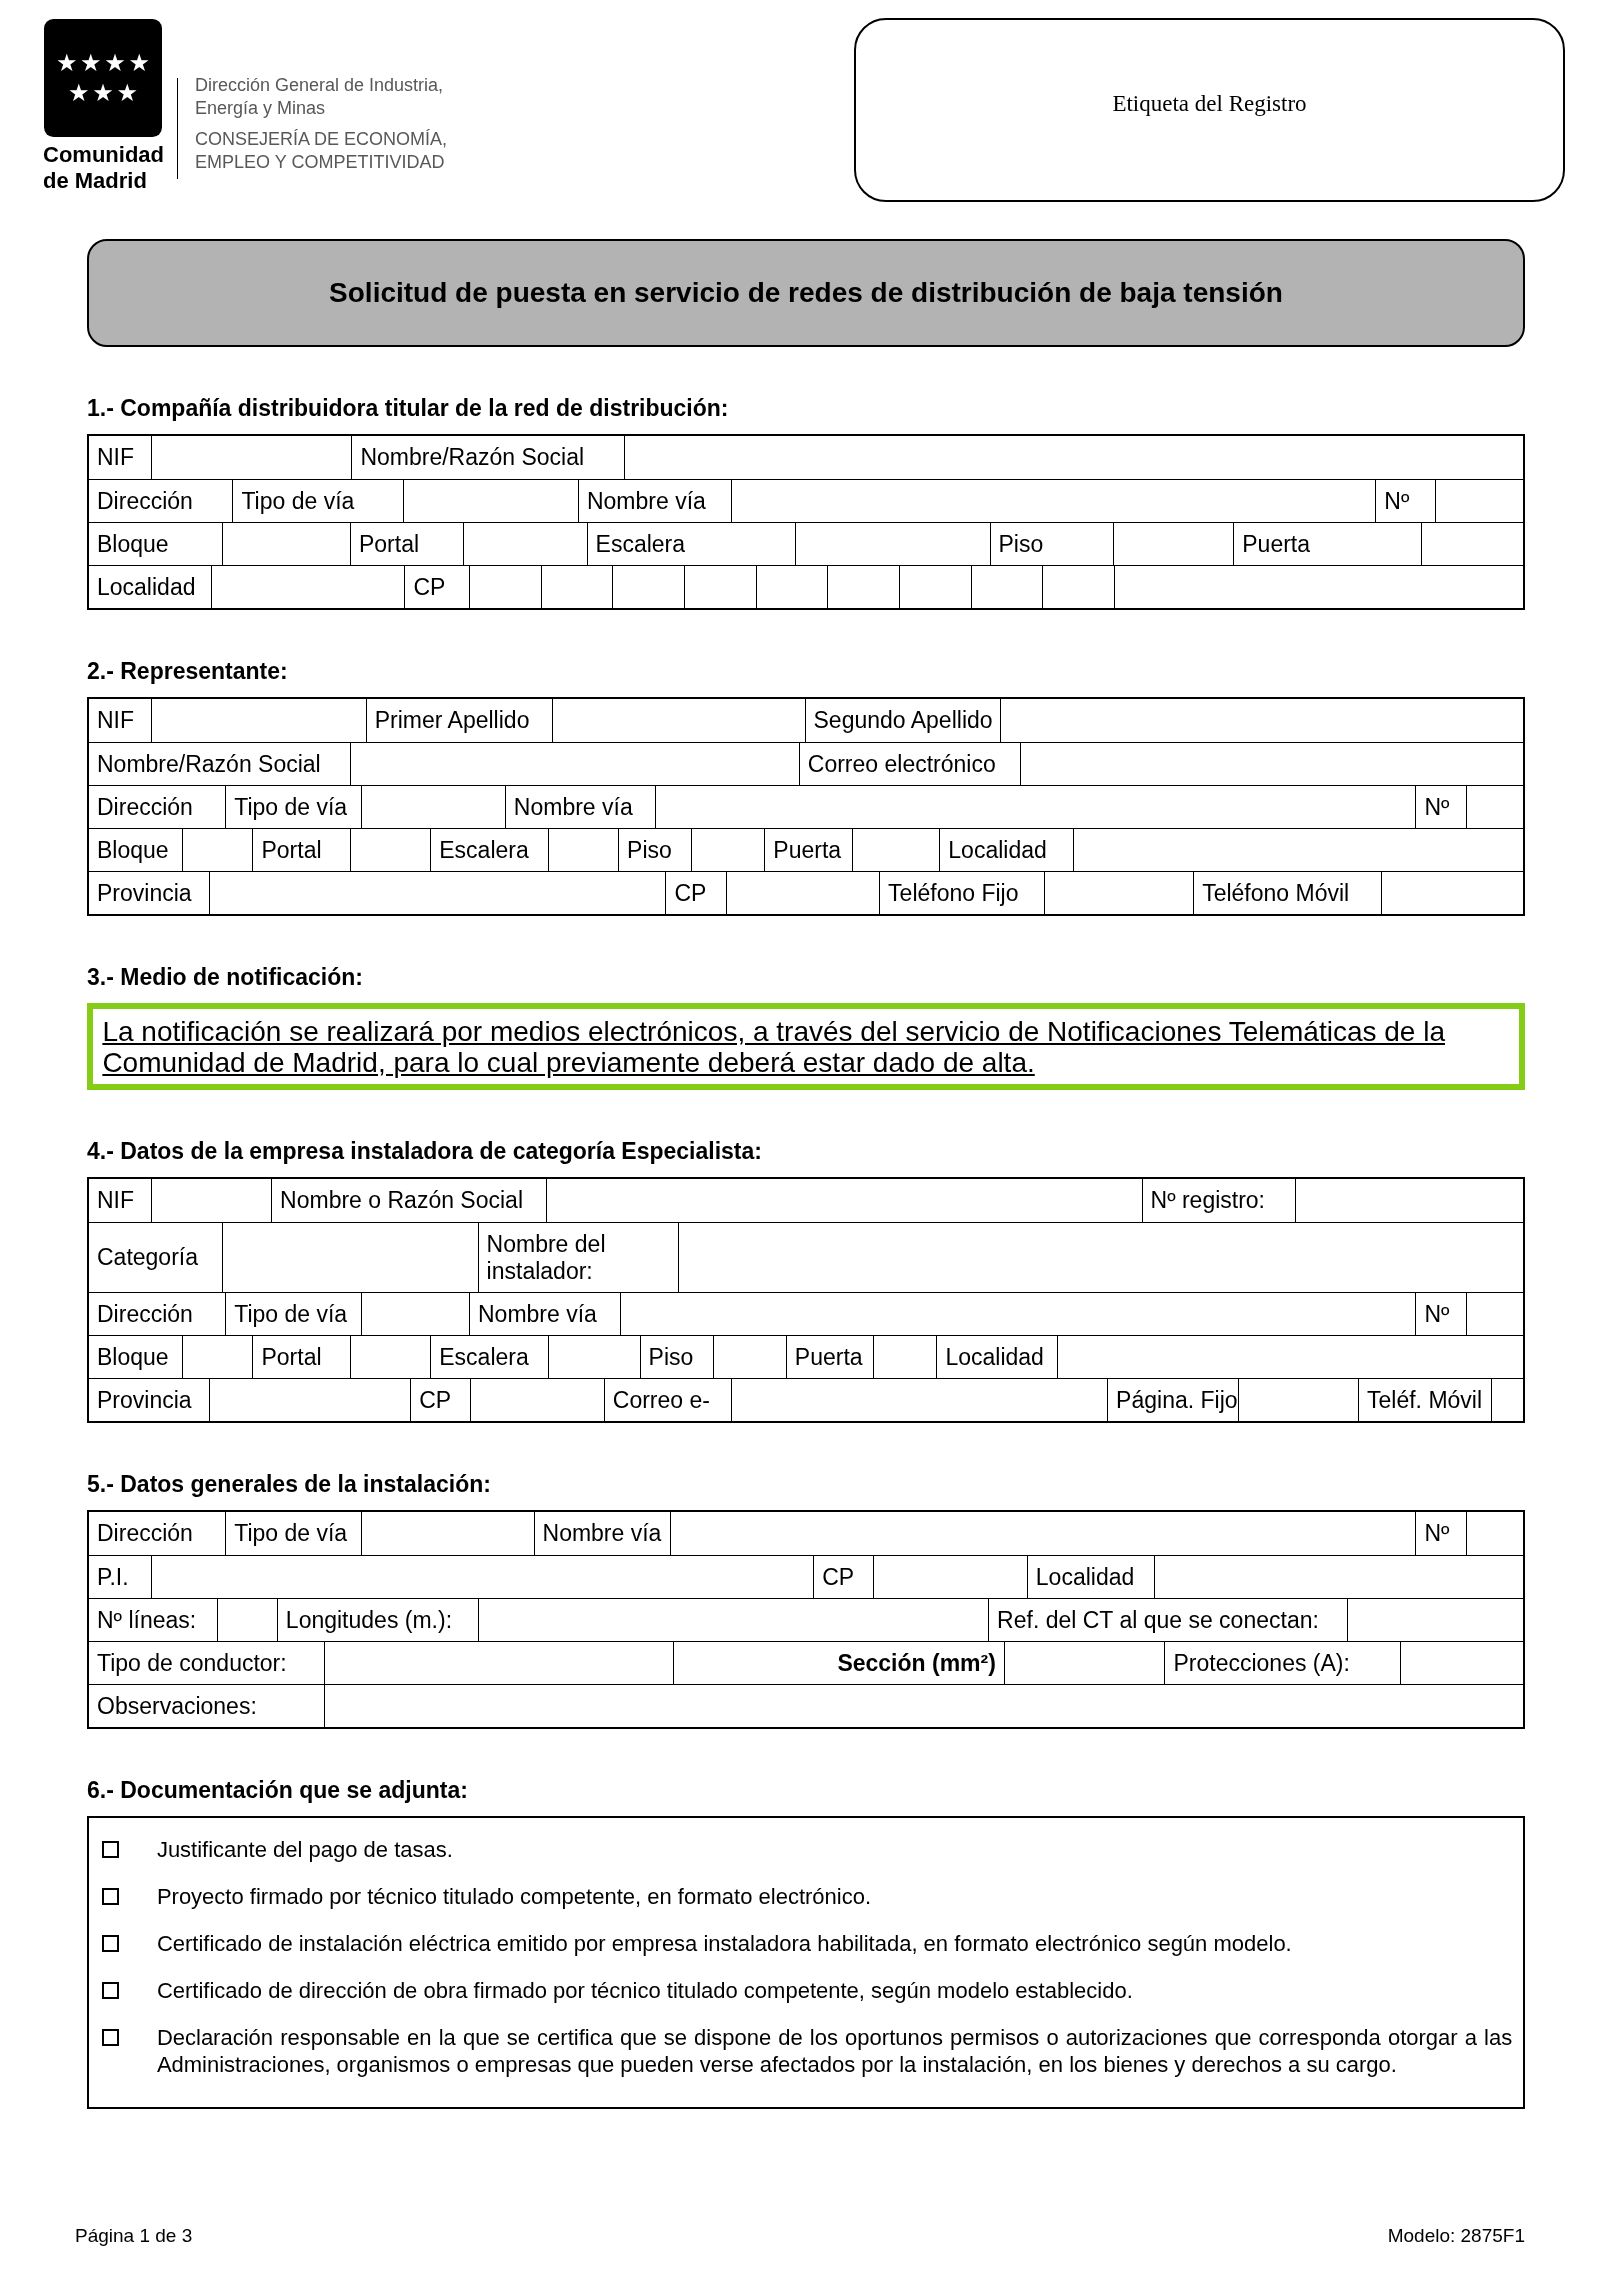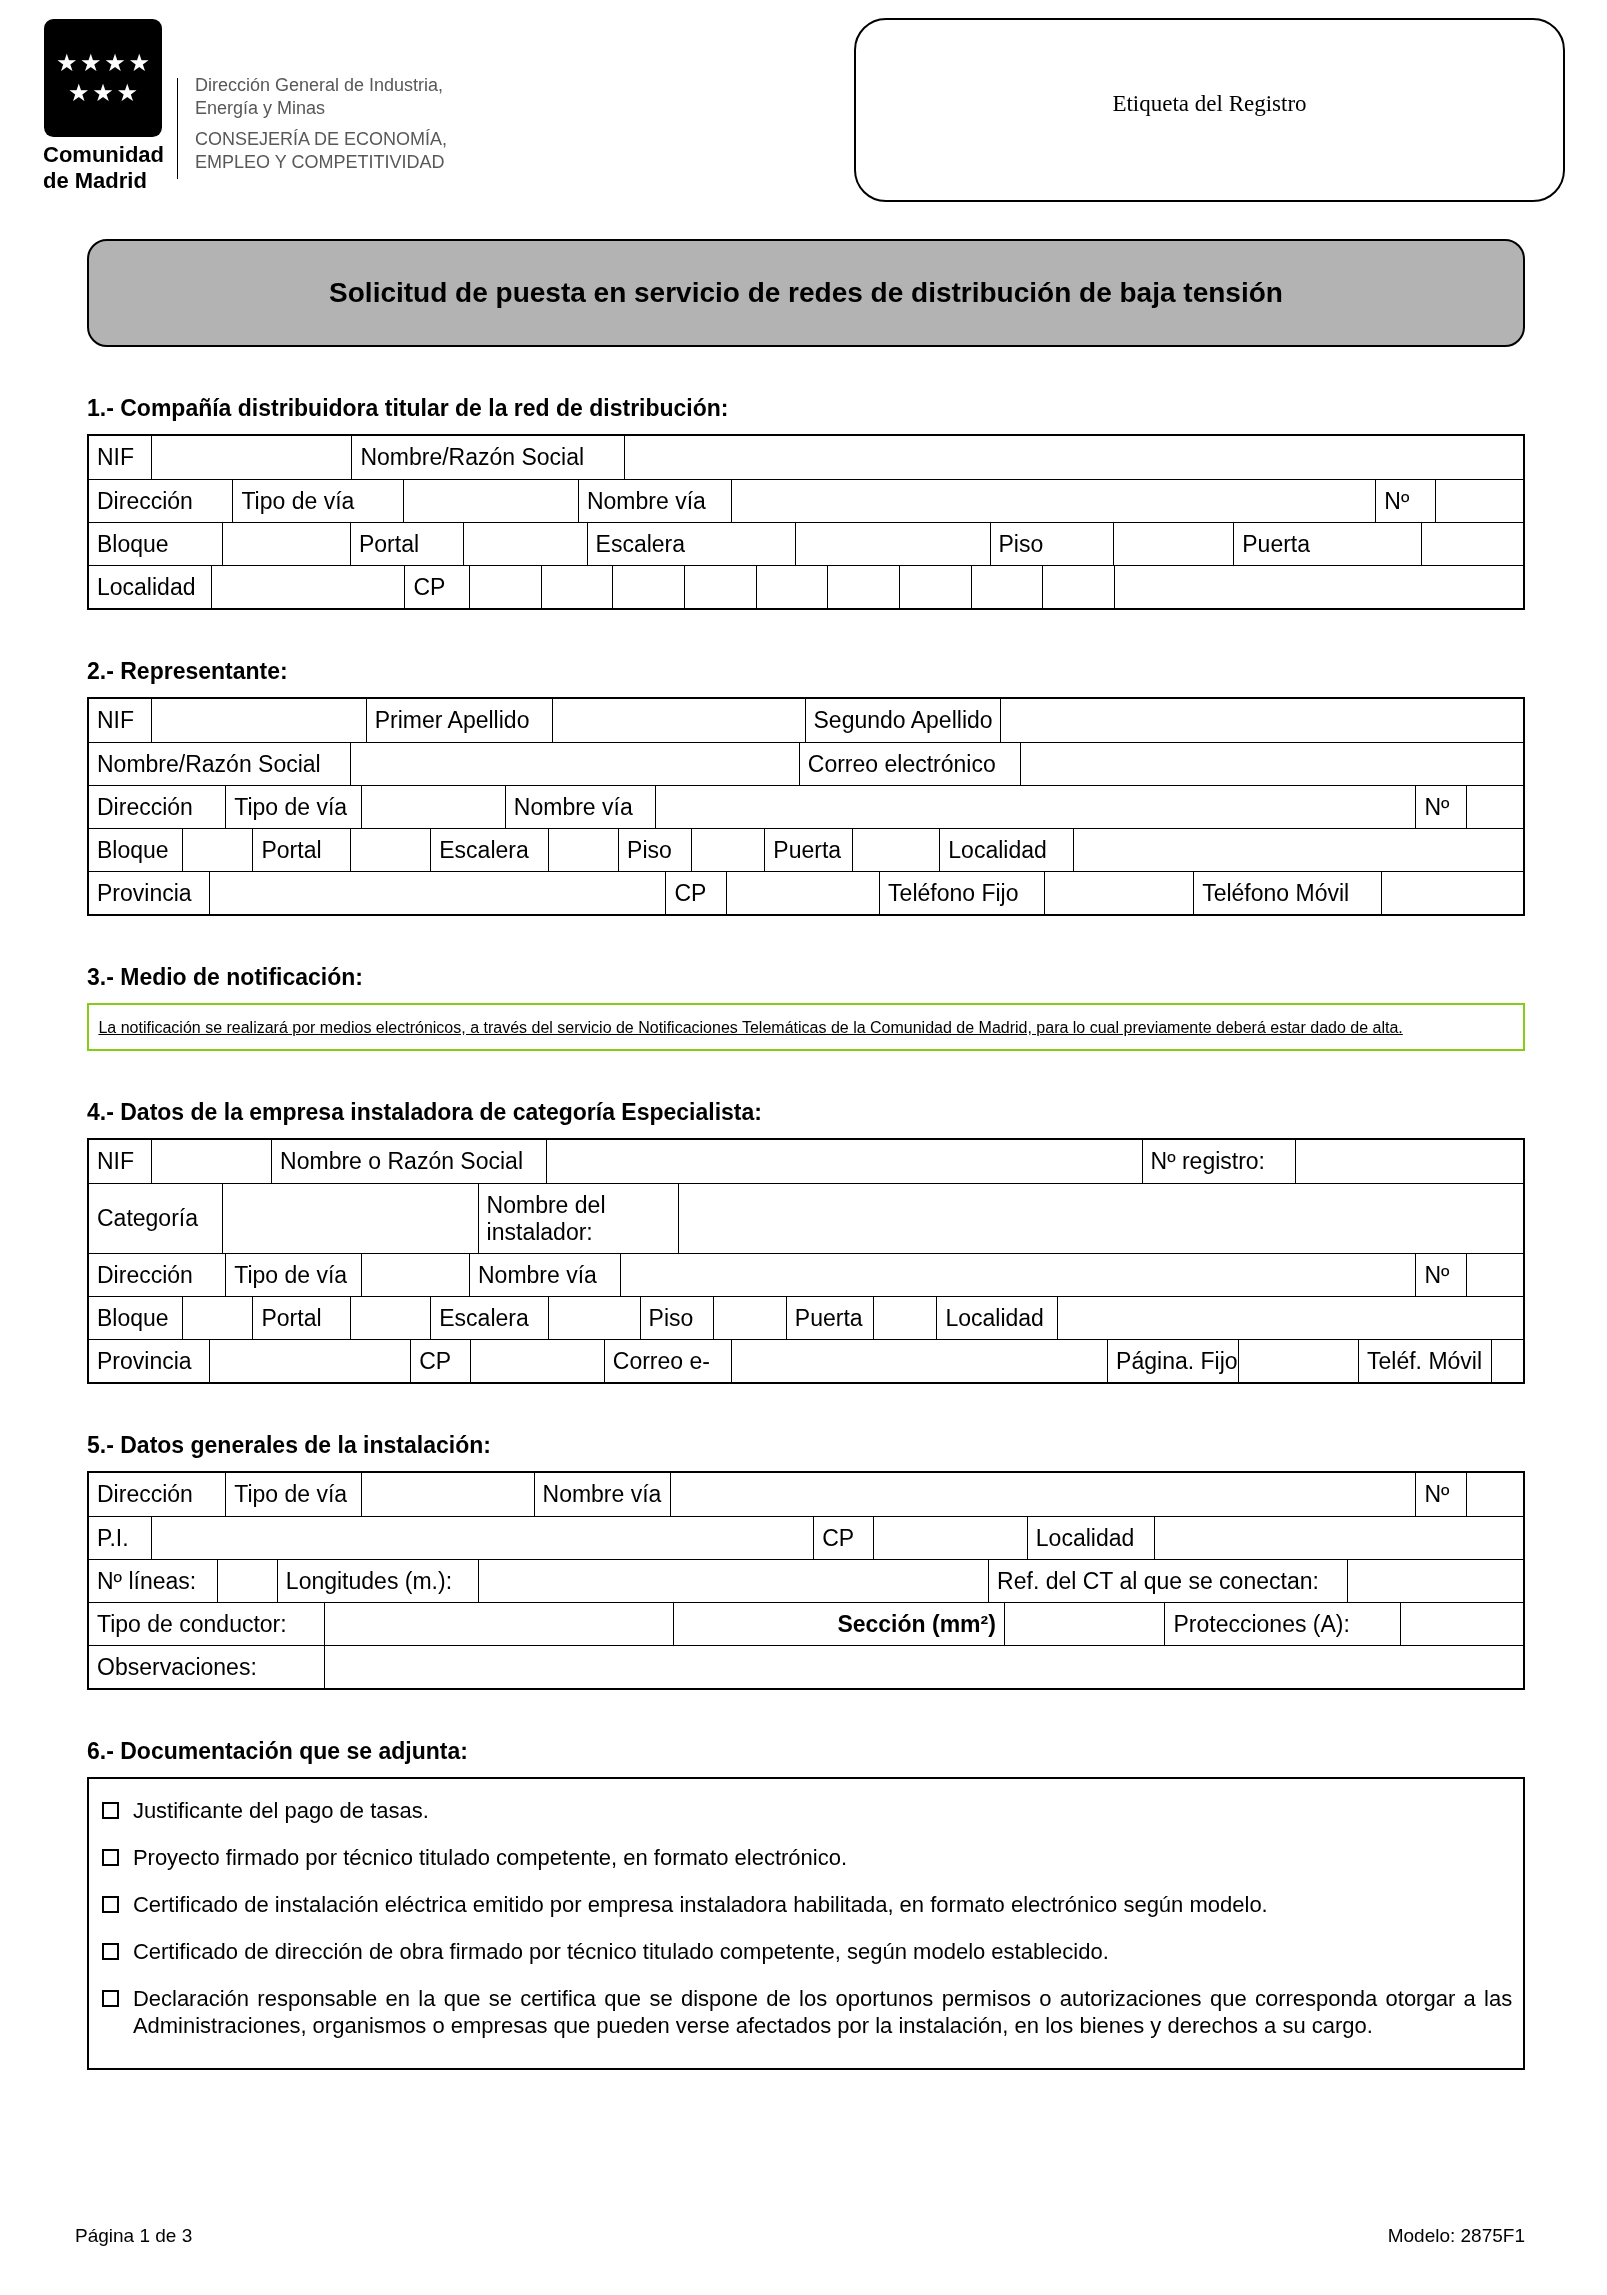--- a/index.html
+++ b/index.html
@@ -37,25 +37,25 @@
   .tbl { border:2px solid #000; width:100%; }
   .row { display:flex; height:43px; }
   .row + .row { border-top:1.3px solid #000; }
   .row.tall { height:70px; }
   .cell { display:flex; align-items:center; padding-left:8px; }
   .cell + .cell { border-left:1.3px solid #000; }
   .lbl { white-space:nowrap; }
   .lbl.wrap { white-space:normal; line-height:27px; }
   .cell.end { justify-content:flex-end; padding-right:8px;font-weight:bold; }
   .notice {
-    border:2px solid #84cc16; padding:6.7px 9.4px; font-size:16px; line-height:31px;
+    border:6px solid #84cc16; padding:6.7px 9.4px; font-size:28px; line-height:31px;
     text-decoration:underline;
   }
   .docs { border:2px solid #000; padding:17.5px 10.8px 9.4px 10.8px; }
-  .doc-item { display:flex; margin-bottom:20px; font-size:22px; line-height:27px; }
+  .doc-item { display:flex; margin-bottom:20px; font-size:22px; line-height:27px;gap:24px; }
   .cb { flex:0 0 auto; width:17px; height:17px; border:2px solid #000; margin:4.7px 13.4px 0 2.7px; }
   .doc-text { text-align:justify; }
   .footer-left { position:absolute; left:75px; bottom:48px; font-size:19px; }
   .footer-right { position:absolute; right:82px; bottom:48px; font-size:19px; }
 </style>
 </head>
 <body>
 
 <div class="header">
   <div class="flag">

